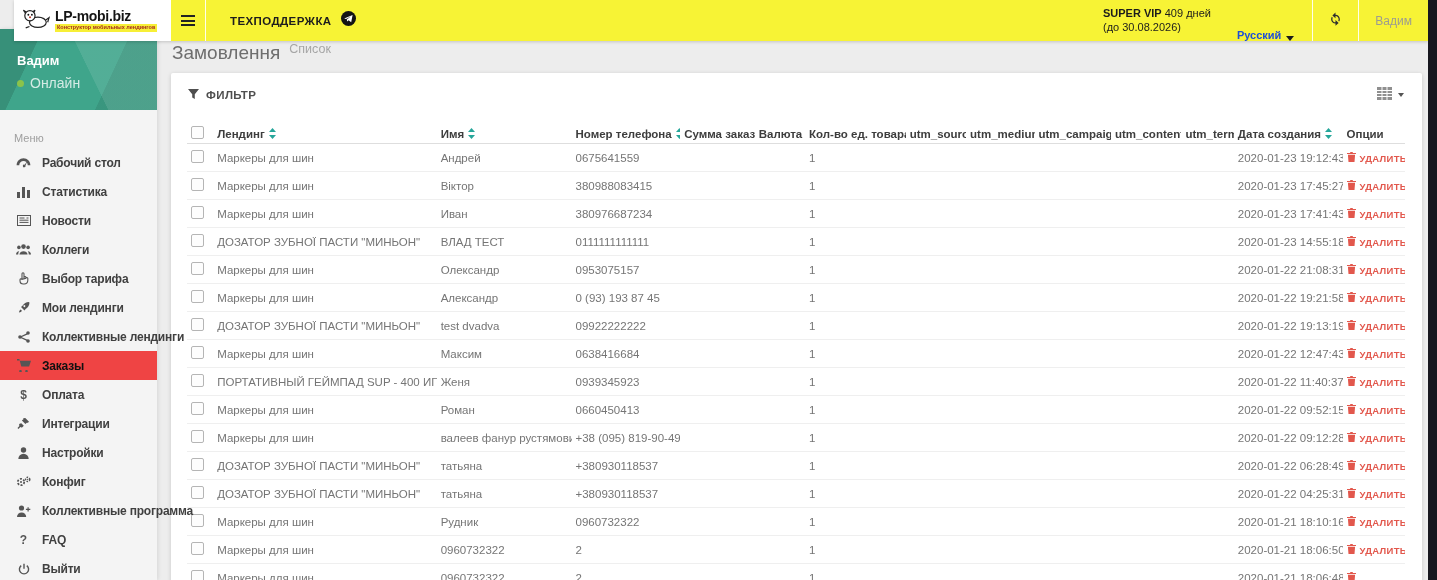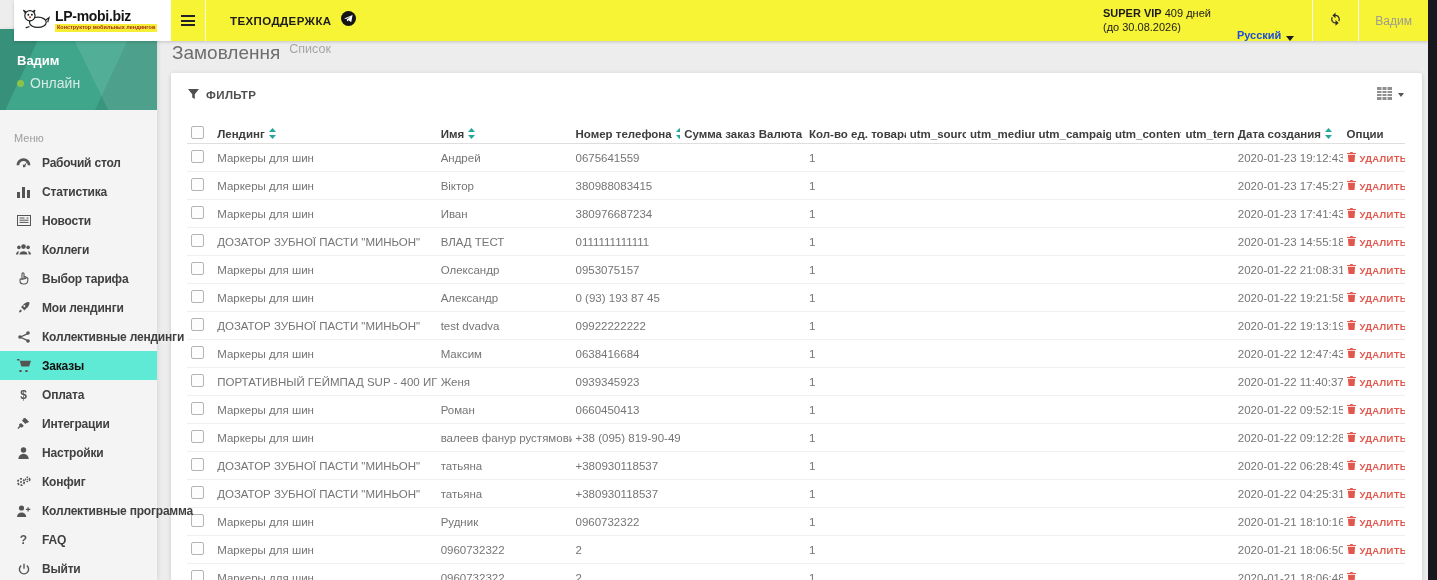--- a/index.html
+++ b/index.html
@@ -34,21 +34,21 @@
     background:
       linear-gradient(64deg, rgba(0,0,0,0) 55%, rgba(255,255,255,.10) 55.3%),
       linear-gradient(115deg, rgba(0,0,0,.13) 22%, rgba(0,0,0,0) 22.3% 68%, rgba(0,0,0,.09) 68.3%),
       #3fa58b; }
   .sb-user-name { color:#fff; font-size:13px; font-weight:bold; }
   .sb-user-status { display:flex; align-items:center; gap:6px; margin-top:7px; }
   .status-dot { width:7px; height:7px; border-radius:50%; background:#8bc34a; }
   .sb-user-status span { font-size:14px; color:rgba(255,255,255,.78); }
   .menu-label { font-size:11px; color:#9e9e9e; padding:22px 0 4px 14px; }
   .menu-item { height:29px; display:flex; align-items:center; padding:0 8px 0 15px; gap:10px; cursor:pointer; }
-  .menu-item.active { background:#5eead4; }
+  .menu-item.active { background:#ef4444; }
   .mi-icon { width:17px; flex:none; display:flex; justify-content:center; align-items:center; color:#555; font-size:12px; font-weight:bold; }
   .mi-label { font-size:12px; font-weight:bold; color:#404040; white-space:nowrap; letter-spacing:-.2px; }
   .menu-item.active .mi-label { color:#111; }
 
   
   .main { position:absolute; left:157px; top:29px; right:9px; bottom:0; background:#ededed;
           padding:13px 6px 0 14px; display:flex; flex-direction:column; }
   .page-head { display:flex; align-items:flex-start; gap:9px; padding-left:1px; }
   .page-title { font-size:19px; color:#6e6e6e; font-weight:400; }
   .page-subtitle { font-size:12.5px; color:#a6a6a6; }

